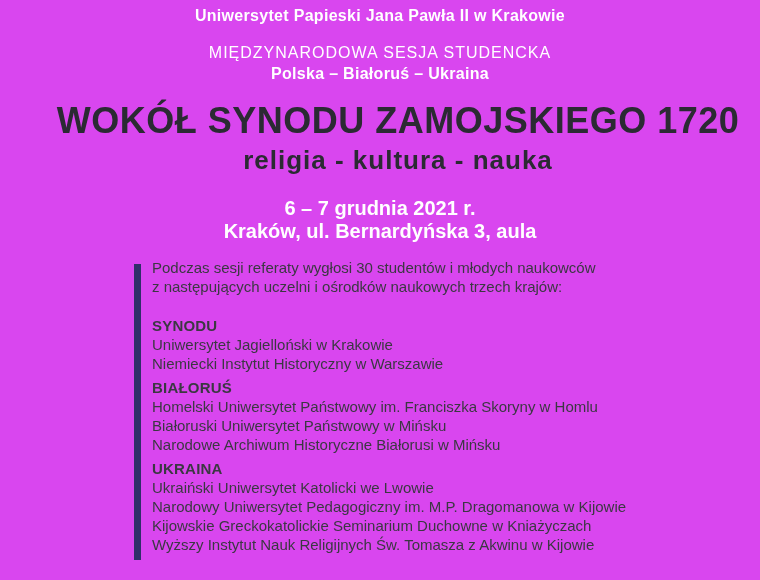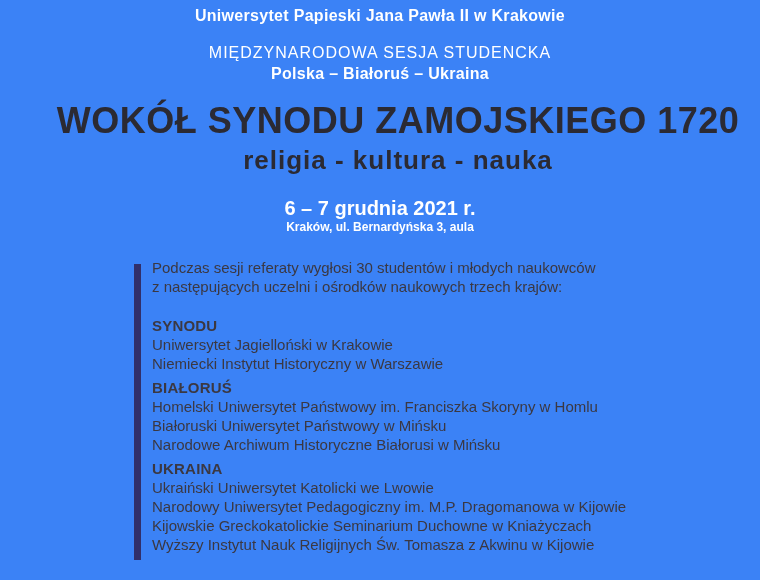--- a/index.html
+++ b/index.html
@@ -4,21 +4,21 @@
 <style>
   html, body {
     margin: 0;
     padding: 0;
     background: #888;
   }
   .poster {
     position: relative;
     width: 760px;
     height: 580px;
-    background: #3b82f6;
+    background: #d946ef;
     overflow: hidden;
     font-family: "Liberation Sans", sans-serif;
     -webkit-font-smoothing: antialiased;
   }
   .centered {
     position: absolute;
     left: 0;
     width: 100%;
     text-align: center;
     white-space: nowrap;
@@ -56,21 +56,21 @@
     font-weight: bold;
     letter-spacing: 1px;
   }
   .event-date {
     top: 197px;
     font-size: 20px;
     font-weight: bold;
   }
   .event-location {
     top: 220px;
-    font-size: 12px;
+    font-size: 20px;
     font-weight: bold;
   }
 
   .accent-bar {
     position: absolute;
     left: 134px;
     top: 264px;
     width: 7px;
     height: 296px;
     background: #312F6A;

